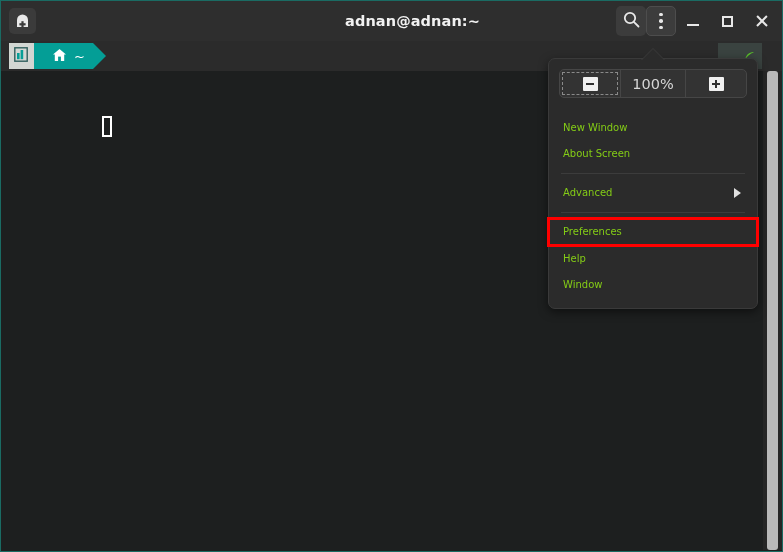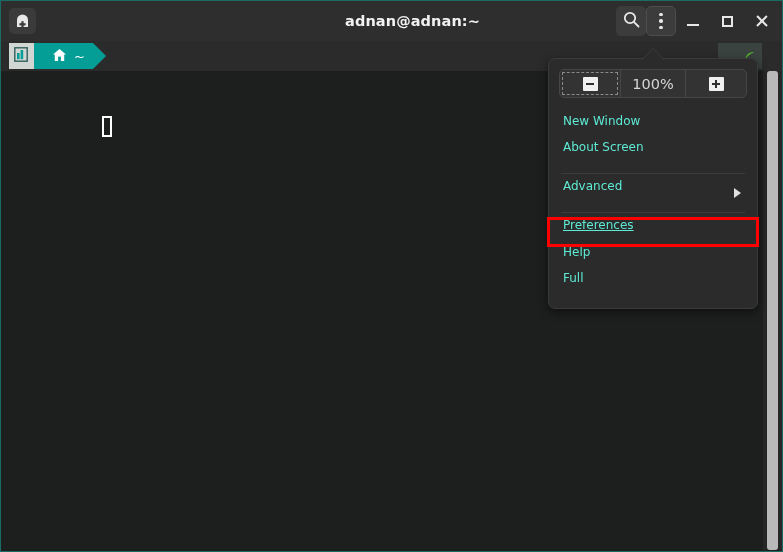--- a/index.html
+++ b/index.html
@@ -210,24 +210,24 @@
     display:flex; align-items:center; justify-content:center;
     position:relative;
   }
   .sq-glyph .bar-h { position:absolute; width:8px; height:2px; background:#2f2f2f; }
   .sq-glyph .bar-v { position:absolute; width:2px; height:8px; background:#2f2f2f; }
 
   
   .mi {
     position:relative;
     height:26px;
-    display:flex; 
+    display:flex; align-items:center;
     padding:0 14px 0 14px;
-    color:#5eead4;
-    font-size:12px;
+    color:#84cc16;
+    font-size:10px;
     cursor:pointer;
   }
   .mi-label { line-height:1; }
   .mi .mi-right { margin-left:auto; display:flex; align-items:center; }
   .mi-check {
     width:15px; height:15px;
     background:#343434;
     border:1px solid #c9c9c9;
     border-radius:2px;
   }
@@ -241,21 +241,20 @@
   .mi-sep {
     height:1px; background:#3c3c3c;
     margin:6px 12px 6px 12px;
   }
   .mi-gap { height:7px; }
   .mi.highlight {
     outline:3px solid #ff0000;
     outline-offset:-1px;
     z-index:2;
     margin:1px 0;
-    text-decoration:underline;
   }
 </style>
 </head>
 <body>
 
 <div class="window">
 
   <div class="titlebar">
 
     <div class="tb-left">
@@ -381,17 +380,17 @@
 
     <div class="mi highlight">
       <span class="mi-label">Preferences</span>
     </div>
 
     <div class="mi">
       <span class="mi-label">Help</span>
     </div>
 
     <div class="mi">
-      <span class="mi-label">Full</span>
+      <span class="mi-label">Window</span>
     </div>
   </div>
 
 </div>
 
 </body></html>

